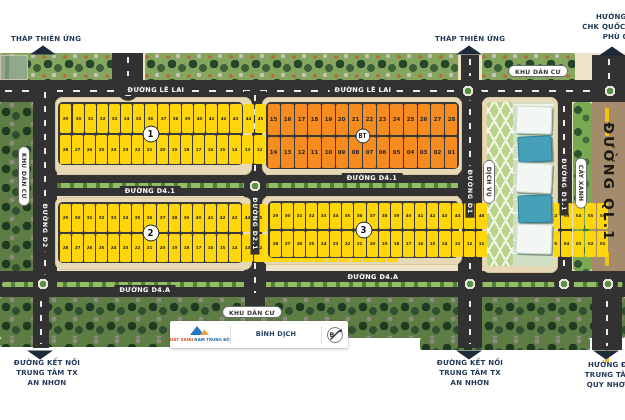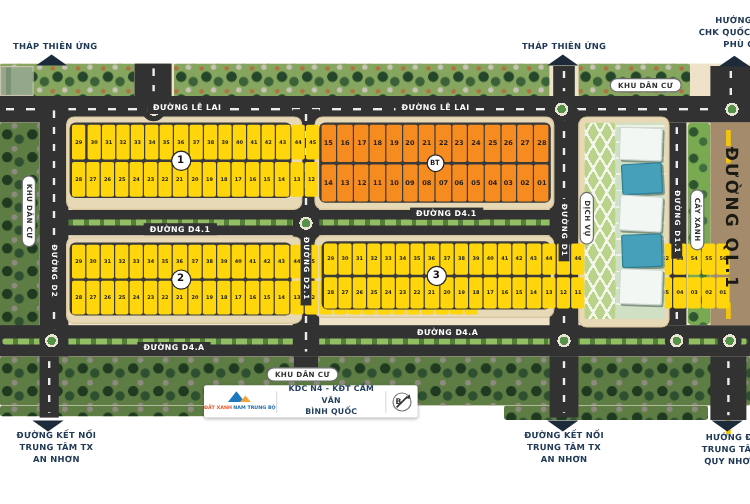--- a/index.html
+++ b/index.html
@@ -843,22 +843,21 @@
         <polygon points="0,9 7,0 14,9" fill="#1b79c0"></polygon>
         <polygon points="10,9 14.5,3.5 19,9" fill="#f0a53c"></polygon>
       </svg>
       <div class="logoline">
         <span class="p1">ĐẤT XANH</span>
         <span class="p2">NAM TRUNG BỘ</span>
       </div>
     </div>
     <div class="sep"></div>
     <div class="proj">
-      <div>KDC N4 - KĐT CẨM VĂN</div>
-      <div>BÌNH QUỐC</div>
+      <div>BÌNH DỊCH</div>
     </div>
     <div class="sep"></div>
     <svg width="18" height="18" viewBox="0 0 18 18">
       <circle cx="9" cy="9" r="7.5" fill="none" stroke="#777" stroke-width="1"></circle>
       <line x1="4.5" y1="13.5" x2="13.5" y2="4.5" stroke="#333" stroke-width="1.4"></line>
       <polygon points="15.5,2.5 15.9,6.2 12.2,5.8" fill="#333"></polygon>
       <text x="3.5" y="10.5" font-size="6.5" font-weight="bold" fill="#333">B</text>
     </svg>
   </div>
 

